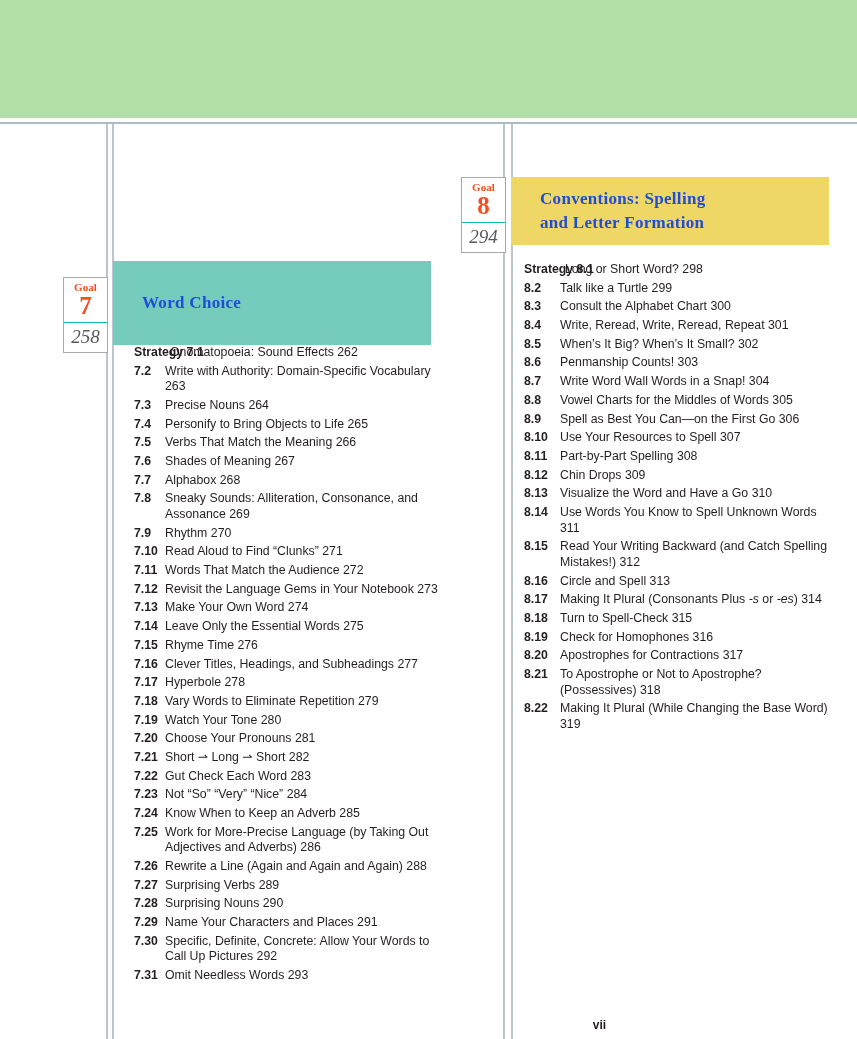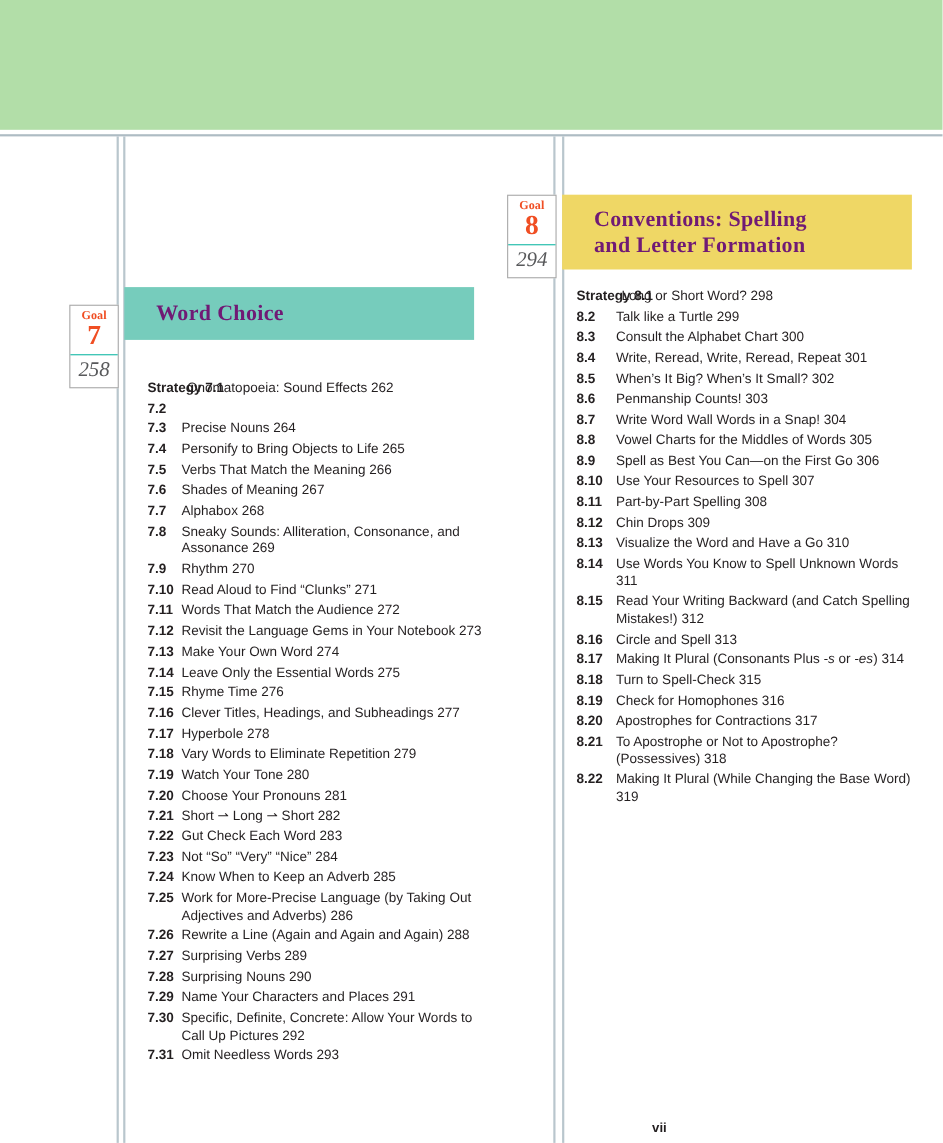--- a/index.html
+++ b/index.html
@@ -92,34 +92,34 @@
   .goal-bar {
     position: absolute;
     z-index: 2;
     box-sizing: border-box;
     display: flex;
     align-items: center;
   }
   .goal-bar .bar-title {
     font-family: "Liberation Serif", serif;
     font-weight: bold;
-    font-size: 20px;
+    font-size: 17px;
     line-height: 24px;
-    color: #701a75;
+    color: #1d4ed8;
     letter-spacing: 0.3px;
     padding-left: 29px;
   }
 
   
   #goal7-badge { left: 63px; top: 277px; }
   #goal7-bar {
     left: 113px;
     top: 261px;
     width: 318px;
-    height: 48px;
+    height: 84px;
     background: #76ccbc;
   }
   
   #goal8-badge { left: 461px; top: 177px; }
   #goal8-bar {
     left: 511px;
     top: 177px;
     width: 318px;
     height: 68px;
     background: #efd765;
@@ -189,20 +189,21 @@
 <div class="goal-bar" id="goal7-bar">
   <span class="bar-title">Word Choice</span>
 </div>
 <div class="toc-col" id="col-left">
     <div class="toc-entry strategy">
       <span class="toc-num">Strategy 7.1</span>
       <span class="toc-text">Onomatopoeia: Sound Effects <span class="pg">262</span></span>
     </div>
     <div class="toc-entry">
       <span class="toc-num">7.2</span>
+      <span class="toc-text">Write with Authority: Domain-Specific Vocabulary <span class="pg">263</span></span>
     </div>
     <div class="toc-entry">
       <span class="toc-num">7.3</span>
       <span class="toc-text">Precise Nouns <span class="pg">264</span></span>
     </div>
     <div class="toc-entry">
       <span class="toc-num">7.4</span>
       <span class="toc-text">Personify to Bring Objects to Life <span class="pg">265</span></span>
     </div>
     <div class="toc-entry">

